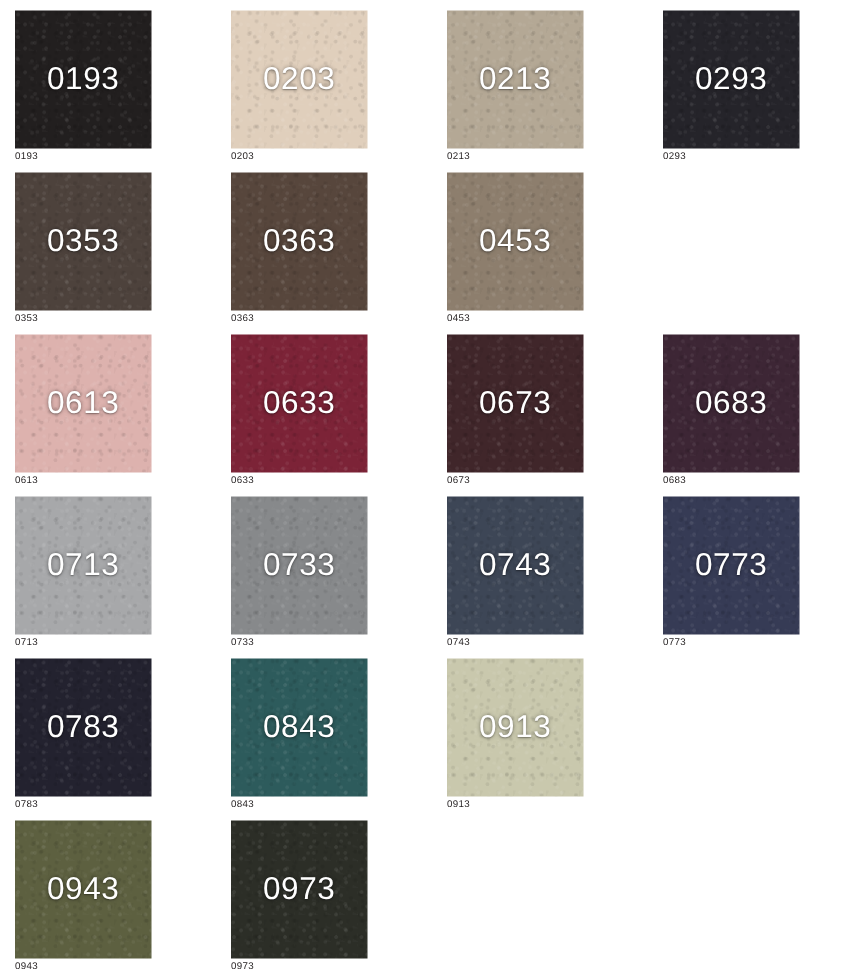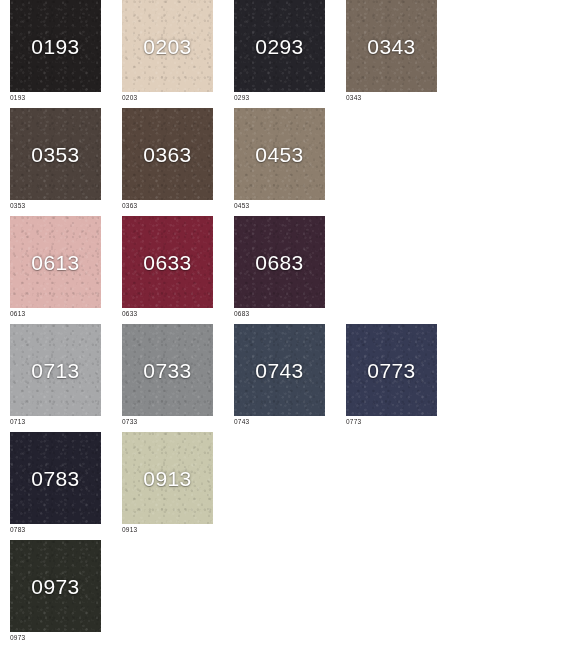--- a/index.html
+++ b/index.html
@@ -17,29 +17,30 @@
   #swatch-grid {
     position: relative;
     width: 565px;
     height: 649px;
     padding: 0;
     margin: 0;
   }
   .swatch-row {
     display: flex;
     flex-direction: row;
-    align-items: flex-start;
+    align-items: flex-end;
     margin: 0;
     padding: 0;
     height: 108px;
   }
   .swatch-cell {
     width: 91px;
     margin-right: 21px;
     position: relative;
+    margin-left: 32px;
   }
   .swatch-cell:first-child {
     margin-left: 10px;
   }
   .swatch-chip {
     width: 91px;
     height: 92px;
     position: relative;
     display: flex;
     align-items: center;
@@ -114,20 +115,26 @@
         </div>
         <div class="swatch-caption">0193</div>
       </div>
       <div class="swatch-cell">
         <div class="swatch-chip" style="background-color: rgb(224, 207, 188);">
           <span class="swatch-label-overlay">0203</span>
         </div>
         <div class="swatch-caption">0203</div>
       </div>
       <div class="swatch-cell">
+        <div class="swatch-chip" style="background-color: rgb(180, 168, 149);">
+          <span class="swatch-label-overlay">0213</span>
+        </div>
+        <div class="swatch-caption">0213</div>
+      </div>
+      <div class="swatch-cell">
         <div class="swatch-chip" style="background-color: rgb(37, 36, 42);">
           <span class="swatch-label-overlay">0293</span>
         </div>
         <div class="swatch-caption">0293</div>
       </div>
       <div class="swatch-cell">
         <div class="swatch-chip" style="background-color: rgb(119, 105, 92);">
           <span class="swatch-label-overlay">0343</span>
         </div>
         <div class="swatch-caption">0343</div>
@@ -160,20 +167,26 @@
         </div>
         <div class="swatch-caption">0613</div>
       </div>
       <div class="swatch-cell">
         <div class="swatch-chip" style="background-color: rgb(124, 35, 55);">
           <span class="swatch-label-overlay">0633</span>
         </div>
         <div class="swatch-caption">0633</div>
       </div>
       <div class="swatch-cell">
+        <div class="swatch-chip" style="background-color: rgb(64, 38, 42);">
+          <span class="swatch-label-overlay">0673</span>
+        </div>
+        <div class="swatch-caption">0673</div>
+      </div>
+      <div class="swatch-cell">
         <div class="swatch-chip" style="background-color: rgb(61, 38, 53);">
           <span class="swatch-label-overlay">0683</span>
         </div>
         <div class="swatch-caption">0683</div>
       </div>
     </div>
     <div class="swatch-row">
       <div class="swatch-cell">
         <div class="swatch-chip" style="background-color: rgb(167, 168, 170);">
           <span class="swatch-label-overlay">0713</span>
@@ -200,27 +213,39 @@
       </div>
     </div>
     <div class="swatch-row">
       <div class="swatch-cell">
         <div class="swatch-chip" style="background-color: rgb(35, 34, 47);">
           <span class="swatch-label-overlay">0783</span>
         </div>
         <div class="swatch-caption">0783</div>
       </div>
       <div class="swatch-cell">
+        <div class="swatch-chip" style="background-color: rgb(45, 91, 92);">
+          <span class="swatch-label-overlay">0843</span>
+        </div>
+        <div class="swatch-caption">0843</div>
+      </div>
+      <div class="swatch-cell">
         <div class="swatch-chip" style="background-color: rgb(201, 200, 173);">
           <span class="swatch-label-overlay">0913</span>
         </div>
         <div class="swatch-caption">0913</div>
       </div>
     </div>
     <div class="swatch-row">
+      <div class="swatch-cell">
+        <div class="swatch-chip" style="background-color: rgb(93, 96, 64);">
+          <span class="swatch-label-overlay">0943</span>
+        </div>
+        <div class="swatch-caption">0943</div>
+      </div>
       <div class="swatch-cell">
         <div class="swatch-chip" style="background-color: rgb(44, 46, 39);">
           <span class="swatch-label-overlay">0973</span>
         </div>
         <div class="swatch-caption">0973</div>
       </div>
       <div class="swatch-cell is-empty"></div>
       <div class="swatch-cell is-empty"></div>
       <div class="swatch-cell is-empty"></div>
     </div>

